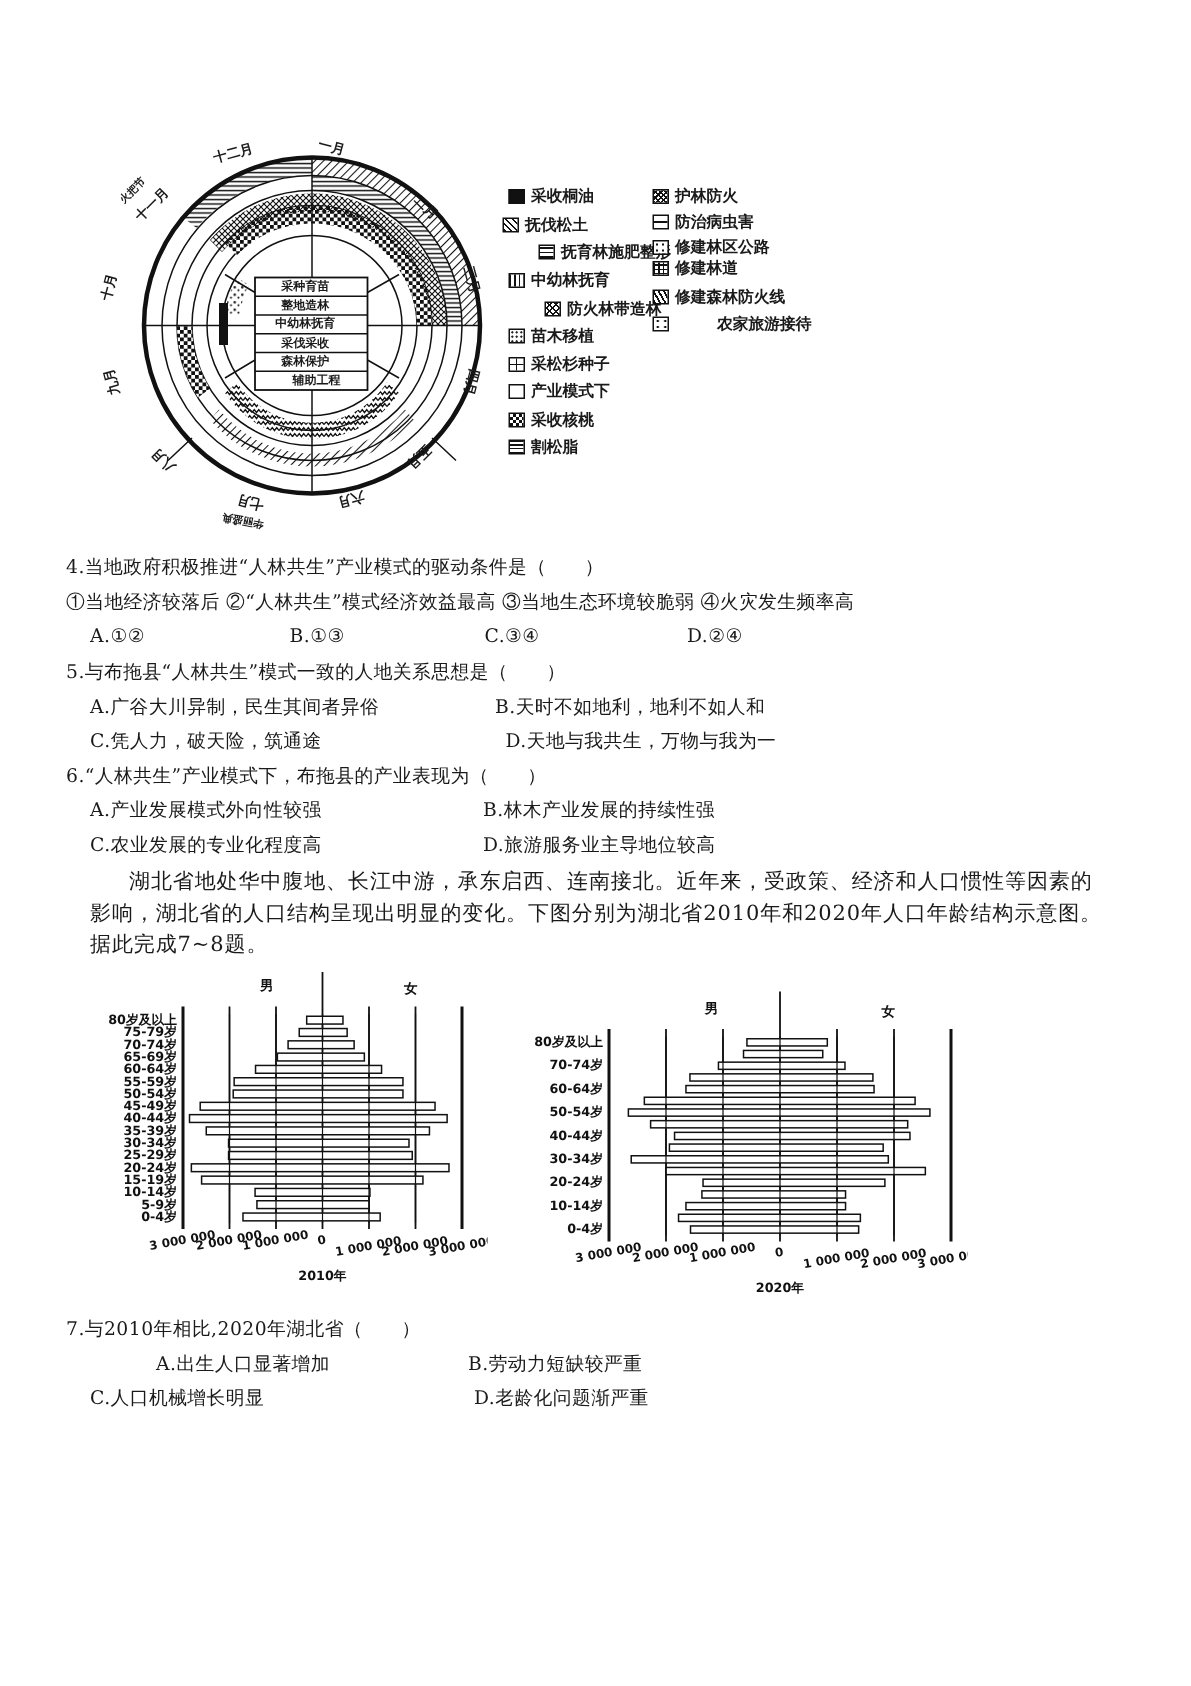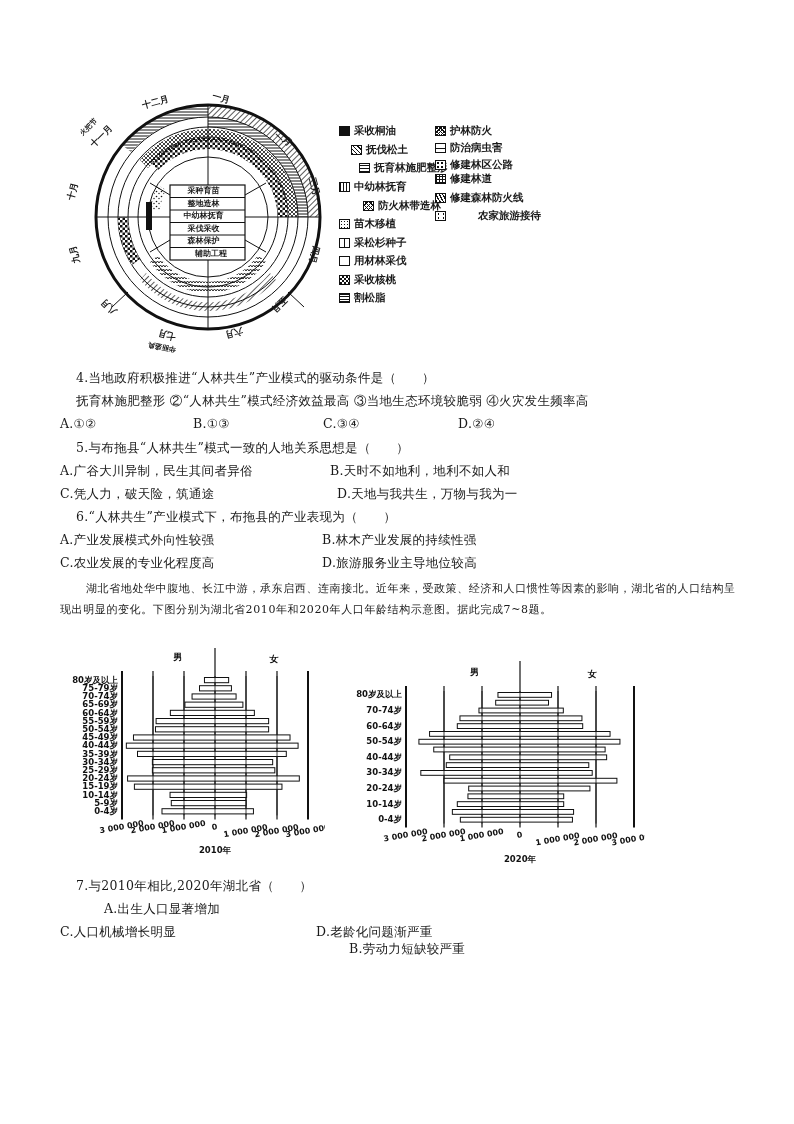--- a/index.html
+++ b/index.html
@@ -1,20 +1,20 @@
 <!DOCTYPE html>
 <html><head>
 <meta charset="utf-8">
 <style>
   html, body { margin:0; padding:0; background:#ffffff; }
   body { width:794px; height:1124px; position:relative; overflow:hidden;
          font-family: "DejaVu Serif", "Liberation Serif", serif; color:#1a1a1a; }
   .abs { position:absolute; }
-  .q { position:absolute; left:76px; font-size:12.5px; white-space:nowrap; letter-spacing:0.3px; }
-  .para { position:absolute; left:60px; width:680px; font-size:11px; line-height:21px; letter-spacing:0.6px; }
+  .q { position:absolute; left:44px; font-size:12.5px; white-space:nowrap; letter-spacing:0.3px; }
+  .para { position:absolute; left:60px; width:680px; font-size:14px; line-height:21px; letter-spacing:0.6px; }
   .legend-item { position:absolute; font-size:10.5px; font-weight:bold; white-space:nowrap;
                  font-family: "DejaVu Sans", "Liberation Sans", sans-serif; display:flex; align-items:center; gap:4px; }
   .swatch { width:11px; height:10px; border:1px solid #111; display:inline-block; box-sizing:border-box; }
   .pyr-label { font-family:"DejaVu Sans","Liberation Sans",sans-serif; font-weight:bold; font-size:9px; }
   svg text { font-family:"DejaVu Sans","Liberation Sans",sans-serif; }
 </style>
 </head>
 <body>
 
 <svg class="abs" style="left:60px;top:85px" width="280" height="275" viewBox="60 85 280 275">
@@ -107,21 +107,21 @@
 <div class="abs pyr-label" style="left:64px;top:185px;font-size:9px;transform:rotate(285deg);">十月</div>
 <div class="abs pyr-label" style="left:88px;top:130px;font-size:9px;transform:rotate(315deg);">十一月</div>
 <div class="abs pyr-label" style="left:78px;top:122px;font-size:7px;transform:rotate(315deg);">火把节</div>
 <div class="abs pyr-label" style="left:142px;top:96px;font-size:9px;transform:rotate(-15deg);">十二月</div>
 
 <div>
   <div class="legend-item" style="left:339px;top:124px;">
       <span class="swatch" style="background:#111"></span>
       <span>采收桐油</span>
     </div>
-  <div class="legend-item" style="left:351px;top:143px;">
+  <div class="legend-item" style="left:335px;top:143px;">
       <span class="swatch" style="background:repeating-linear-gradient(45deg,#111 0 1px,#fff 1px 3px)"></span>
       <span>抚伐松土</span>
     </div>
   <div class="legend-item" style="left:359px;top:161px;">
       <span class="swatch" style="background:repeating-linear-gradient(0deg,#111 0 1px,#fff 1px 3px)"></span>
       <span>抚育林施肥整形</span>
     </div>
   <div class="legend-item" style="left:339px;top:180px;">
       <span class="swatch" style="background:repeating-linear-gradient(90deg,#111 0 1px,#fff 1px 3px)"></span>
       <span>中幼林抚育</span>
@@ -133,21 +133,21 @@
   <div class="legend-item" style="left:339px;top:217px;">
       <span class="swatch" style="background:radial-gradient(#111 30%,#fff 35%) 0 0/3px 3px"></span>
       <span>苗木移植</span>
     </div>
   <div class="legend-item" style="left:339px;top:236px;">
       <span class="swatch" style="background:linear-gradient(90deg,transparent 45%,#111 45% 55%,transparent 55%),linear-gradient(0deg,transparent 45%,#111 45% 55%,transparent 55%)"></span>
       <span>采松杉种子</span>
     </div>
   <div class="legend-item" style="left:339px;top:254px;">
       <span class="swatch" style="background:#fff"></span>
-      <span>用材林采伐</span>
+      <span>产业模式下</span>
     </div>
   <div class="legend-item" style="left:339px;top:273px;">
       <span class="swatch" style="background:repeating-conic-gradient(#111 0 25%,#fff 0 50%) 0 0/4px 4px"></span>
       <span>采收核桃</span>
     </div>
   <div class="legend-item" style="left:339px;top:291px;">
       <span class="swatch" style="background:repeating-linear-gradient(0deg,#111 0 1px,#fff 1px 2.5px)"></span>
       <span>割松脂</span>
     </div>
 
@@ -171,21 +171,21 @@
       <span class="swatch" style="background:repeating-linear-gradient(60deg,#111 0 1.2px,#fff 1.2px 3px)"></span>
       <span>修建森林防火线</span>
     </div>
   <div class="legend-item" style="left:435px;top:209px;gap:32px;">
       <span class="swatch" style="background:radial-gradient(#111 25%,#fff 30%) 0 0/5px 4px"></span>
       <span>农家旅游接待</span>
     </div>
 </div>
 
 <div class="q" style="top:370px;">4.当地政府积极推进“人林共生”产业模式的驱动条件是（　　）</div>
-<div class="q" style="top:393px;">抚育林施肥整形 ②“人林共生”模式经济效益最高 ③当地生态环境较脆弱 ④火灾发生频率高</div>
+<div class="q" style="top:393px;">①当地经济较落后 ②“人林共生”模式经济效益最高 ③当地生态环境较脆弱 ④火灾发生频率高</div>
 <div class="q" style="top:416px;left:60px;">A.①②</div>
 <div class="q" style="top:416px;left:193px;">B.①③</div>
 <div class="q" style="top:416px;left:323px;">C.③④</div>
 <div class="q" style="top:416px;left:458px;">D.②④</div>
 
 <div class="q" style="top:440px;">5.与布拖县“人林共生”模式一致的人地关系思想是（　　）</div>
 <div class="q" style="top:463px;left:60px;">A.广谷大川异制，民生其间者异俗</div>
 <div class="q" style="top:463px;left:330px;">B.天时不如地利，地利不如人和</div>
 <div class="q" style="top:486px;left:60px;">C.凭人力，破天险，筑通途</div>
 <div class="q" style="top:486px;left:337px;">D.天地与我共生，万物与我为一</div>
@@ -303,15 +303,15 @@
       <text x="137" y="179.6" text-anchor="middle" font-size="8" font-weight="bold" fill="#111" transform="rotate(-10 137 179.6)">1 000 000</text>
       <text x="175" y="179.6" text-anchor="middle" font-size="8" font-weight="bold" fill="#111" transform="rotate(-10 175 179.6)">0</text>
       <text x="213" y="183.6" text-anchor="middle" font-size="8" font-weight="bold" fill="#111" transform="rotate(-10 213 183.6)">1 000 000</text>
       <text x="251" y="183.6" text-anchor="middle" font-size="8" font-weight="bold" fill="#111" transform="rotate(-10 251 183.6)">2 000 000</text>
       <text x="289" y="183.6" text-anchor="middle" font-size="8" font-weight="bold" fill="#111" transform="rotate(-10 289 183.6)">3 000 000</text>
       <text x="175" y="203.6" text-anchor="middle" font-size="8.5" font-weight="bold" fill="#111">2020年</text>
     </svg></div>
 
 <div class="q" style="top:878px;">7.与2010年相比,2020年湖北省（　　）</div>
 <div class="q" style="top:901px;left:60px;margin-left:44px;">A.出生人口显著增加</div>
-<div class="q" style="top:941px;left:312px;margin-left:37px;">B.劳动力短缺较严重</div>
+<div class="q" style="top:901px;left:312px;">B.劳动力短缺较严重</div>
 <div class="q" style="top:924px;left:60px;">C.人口机械增长明显</div>
 <div class="q" style="top:924px;left:316px;">D.老龄化问题渐严重</div>
 
 </body></html>

